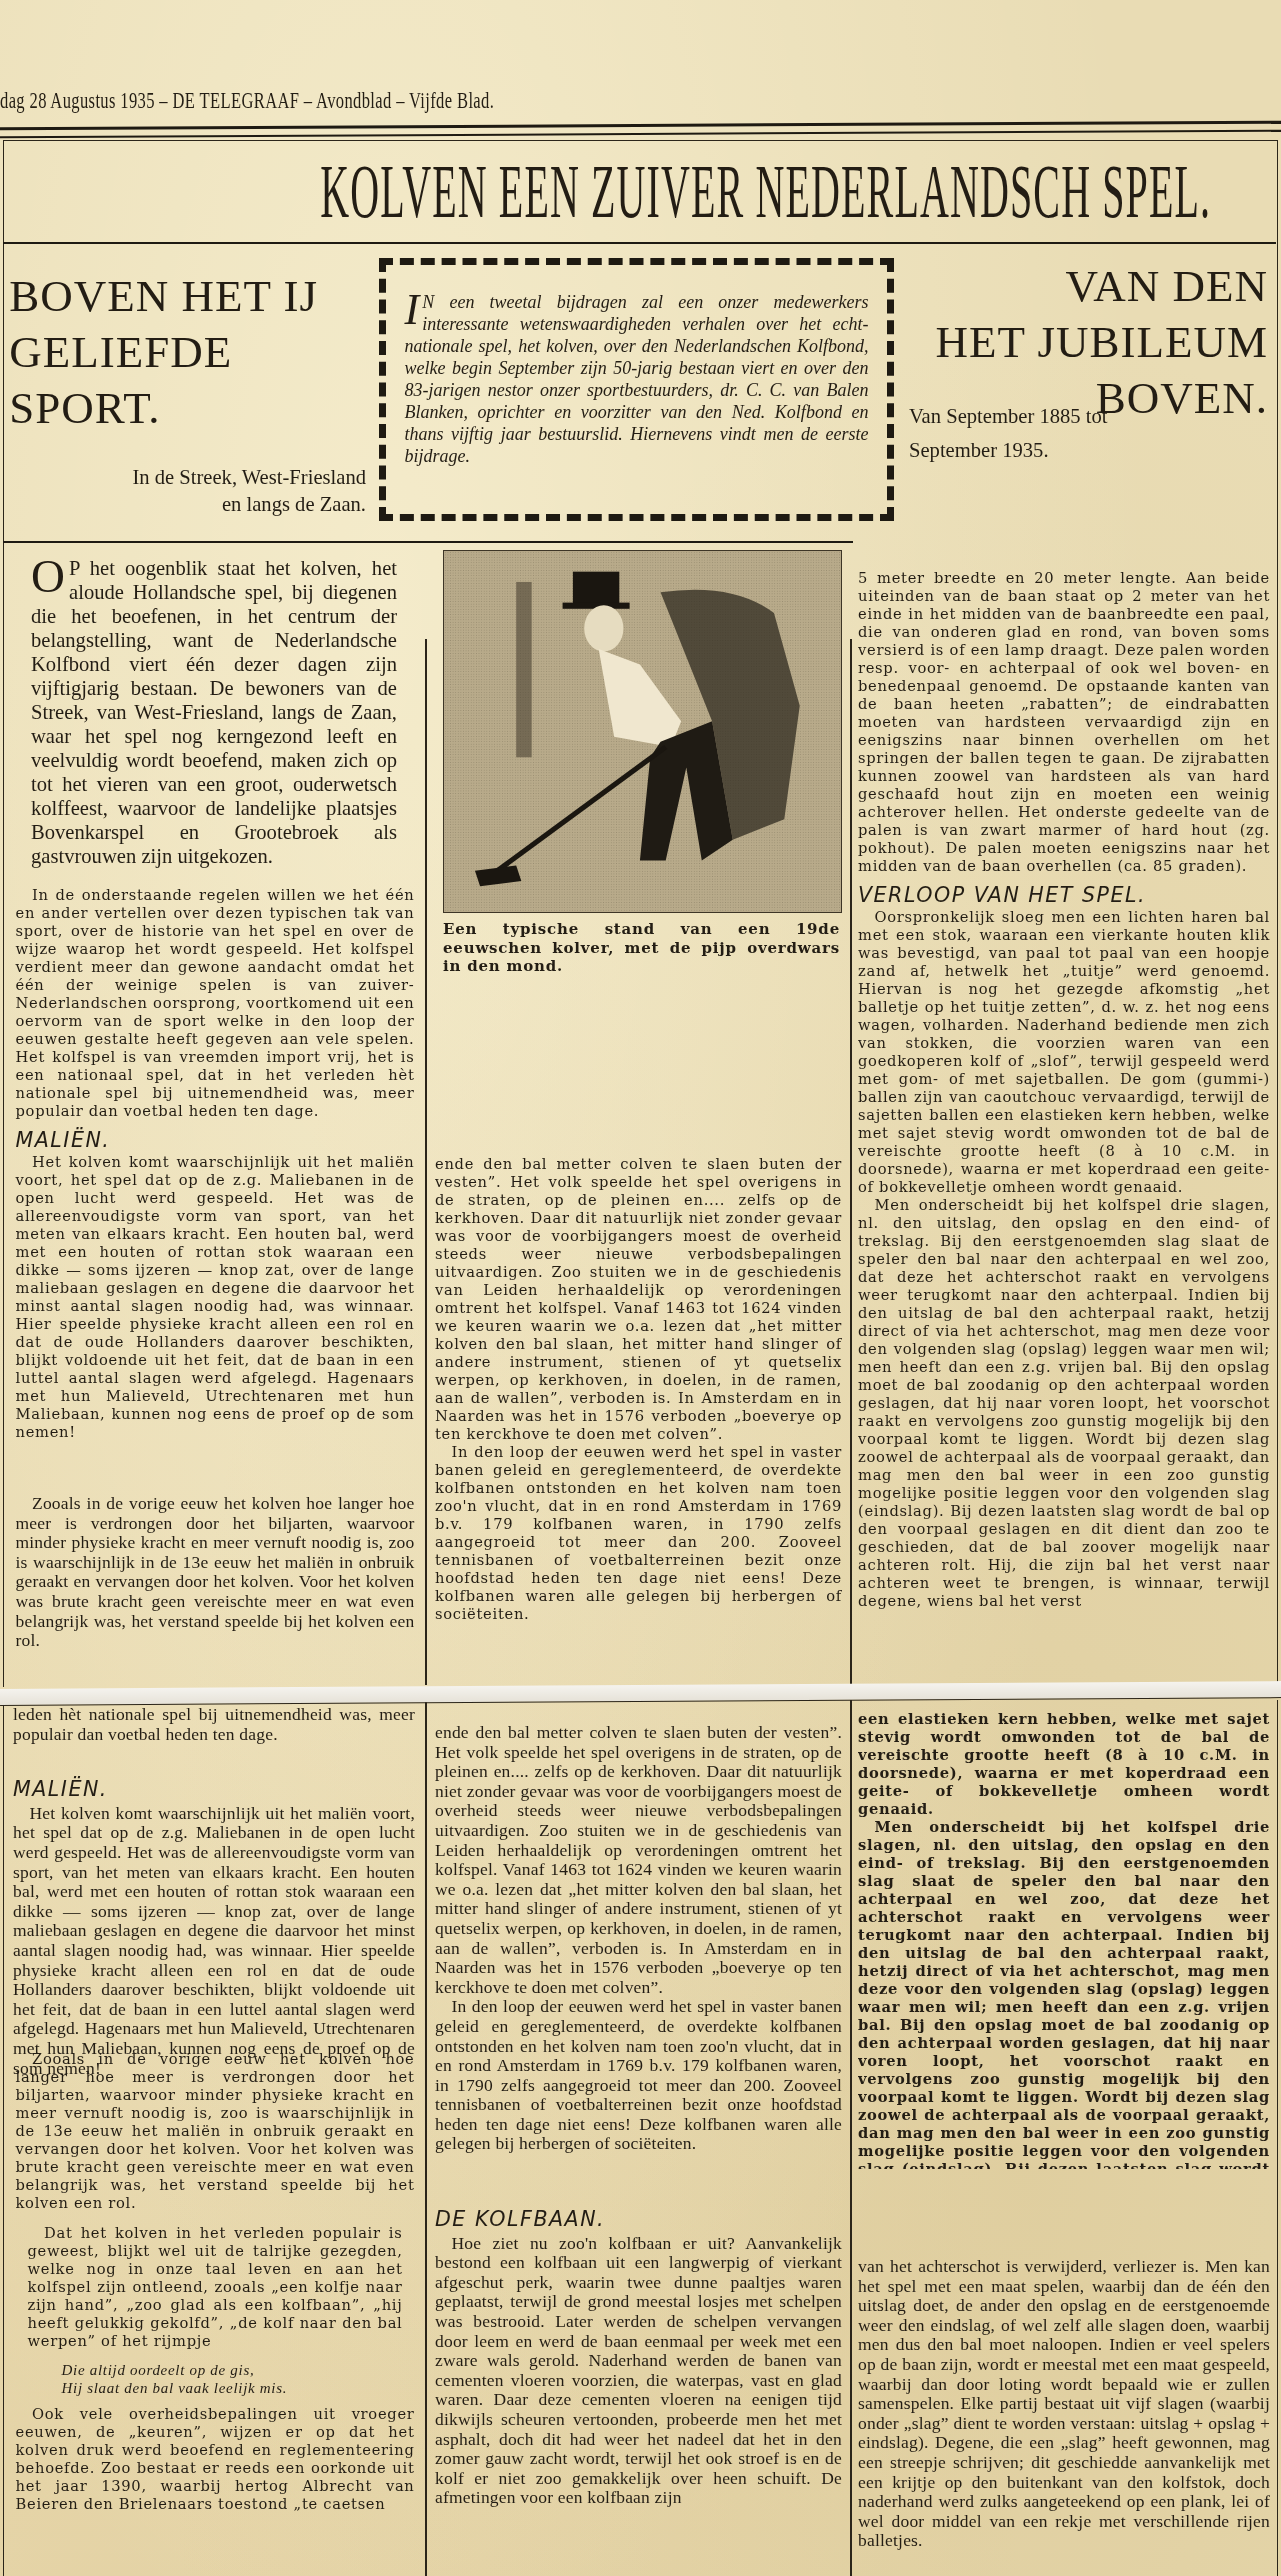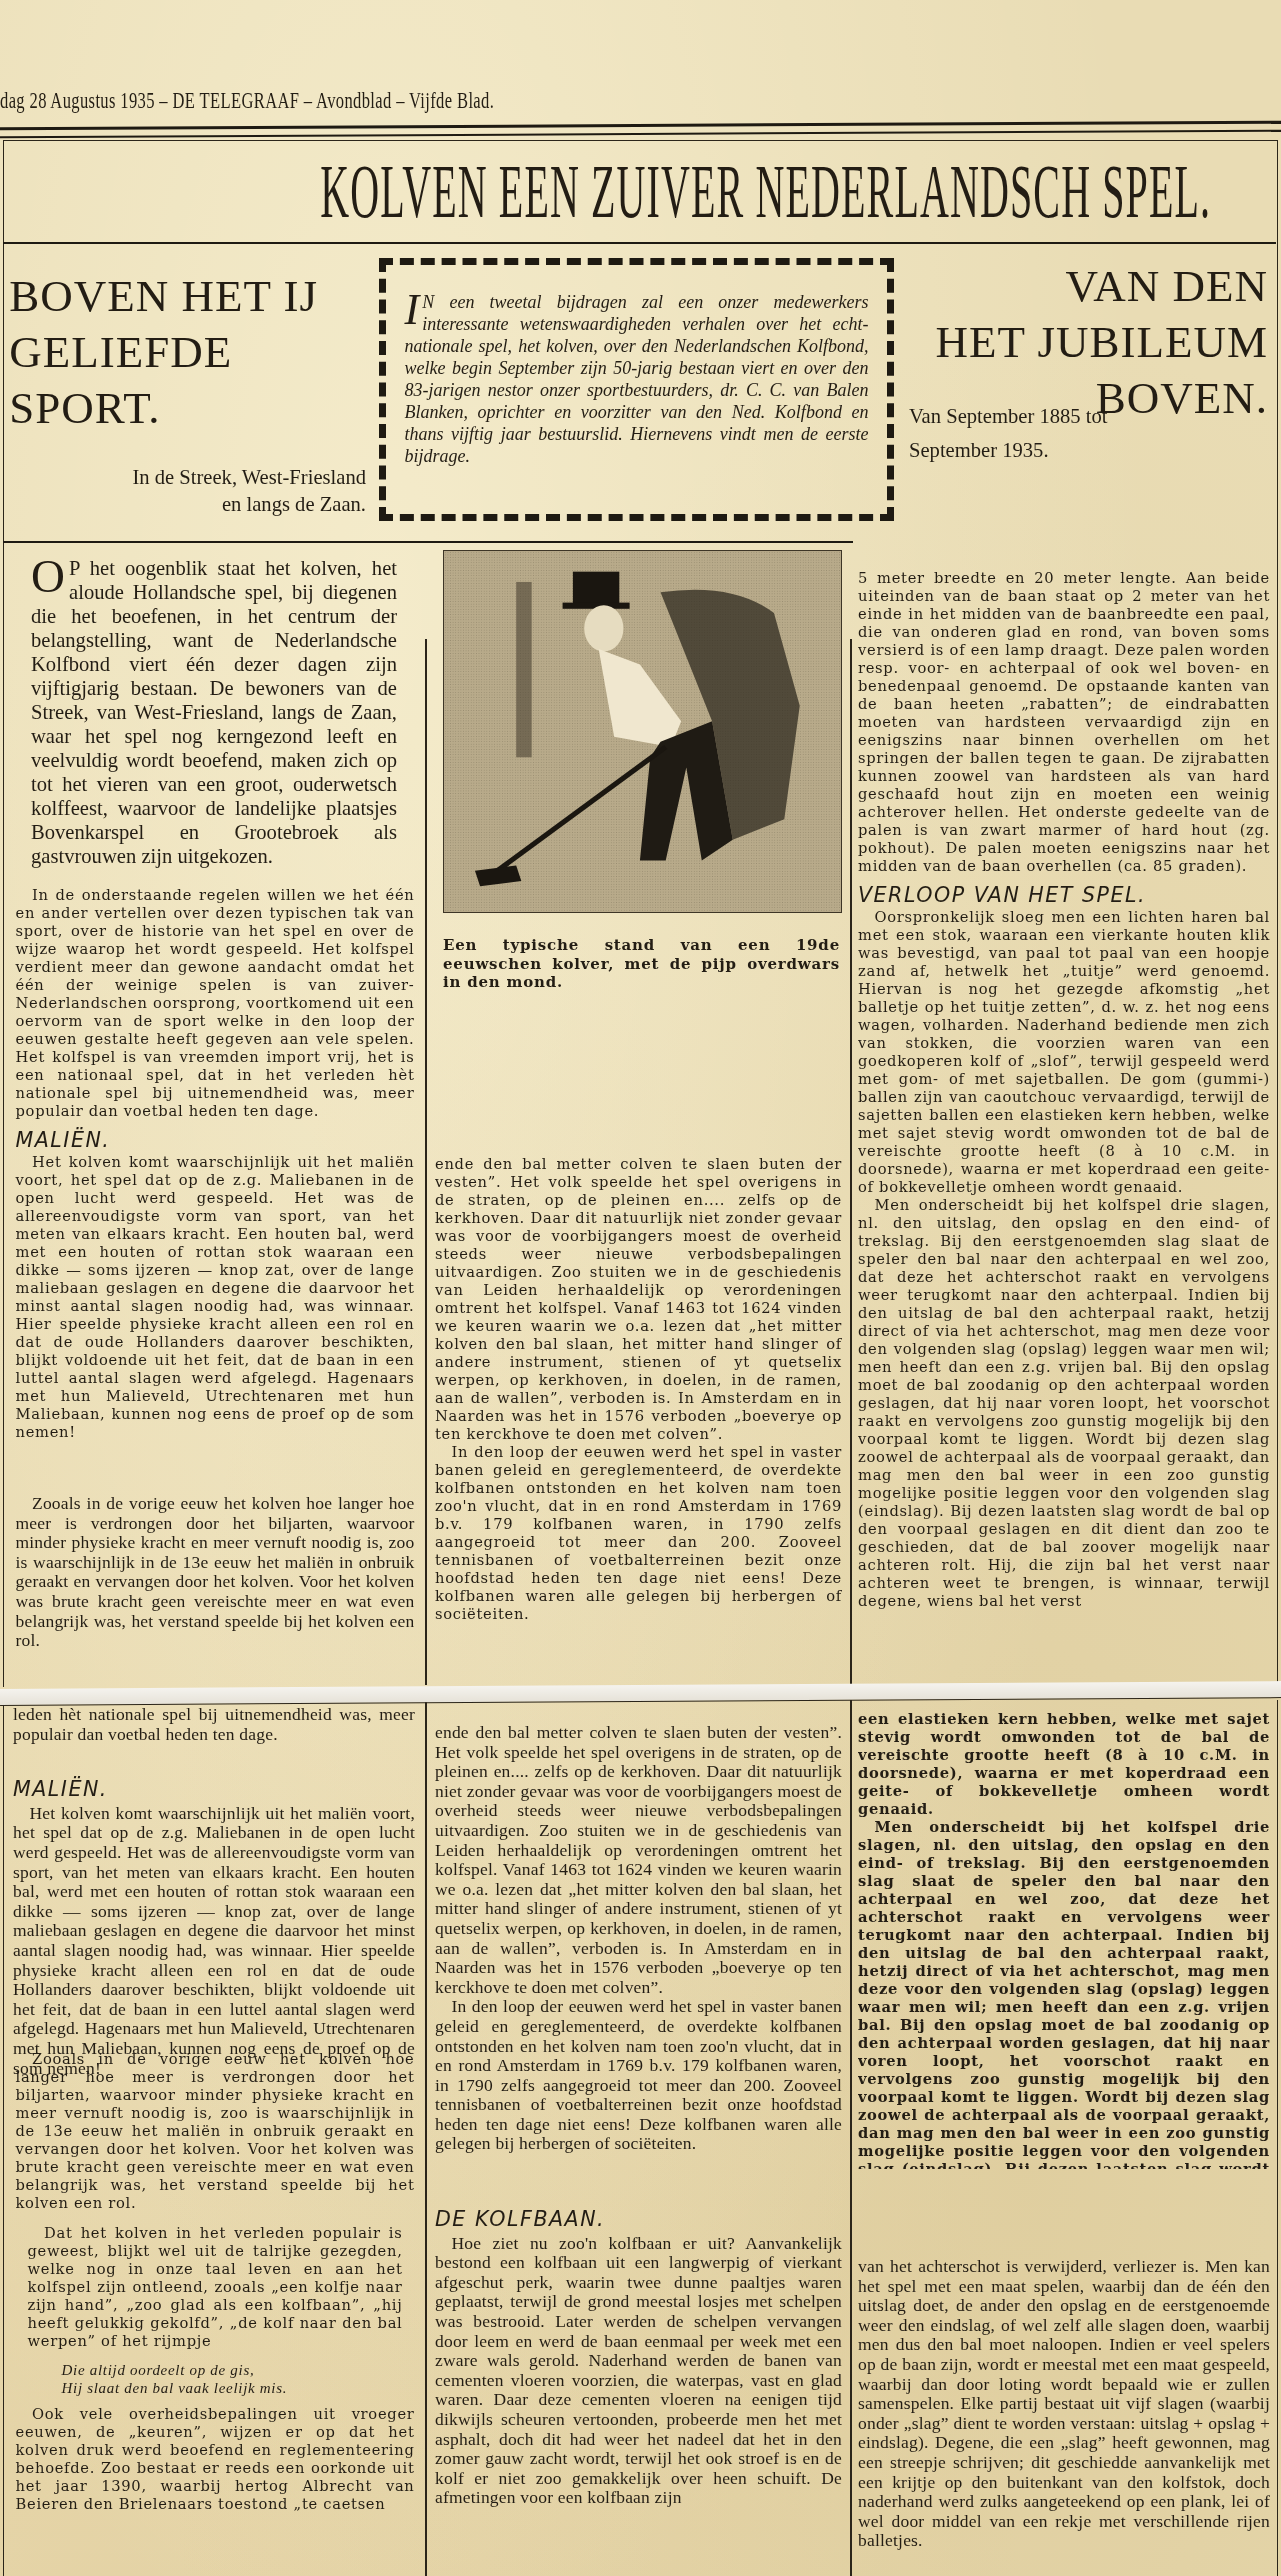--- a/index.html
+++ b/index.html
@@ -65,21 +65,21 @@
   }
   .poem { font-style: italic; font-family: Liberation Serif, serif; font-size: 15px; line-height: 17.5px; padding-left: 46px; margin: 8.2px 0; }
   .photo {
     background: #9d917a;
     background-image:
       radial-gradient(circle, rgba(30,25,18,0.55) 0.5px, rgba(0,0,0,0) 0.8px);
     background-size: 2.6px 2.6px;
     border: 1px solid #3d3526;
     overflow: hidden;
   }
-  .caption { font-family: "DejaVu Serif", serif; font-weight: bold; font-size: 15px; line-height: 18.5px; text-align: justify; letter-spacing: 0.8px; margin-top: 16px; }
+  .caption { font-family: "DejaVu Serif", serif; font-weight: bold; font-size: 15px; line-height: 18.5px; text-align: justify; letter-spacing: 0.8px; }
   .tear {
     left: 0; top: 1685px; width: 1282px; height: 15.5px;
     background: linear-gradient(#f5f3ee, #e6e2d8);
     border-bottom: 1.5px solid #2b251a;
     transform: rotate(-0.35deg);
   }
   .vline { background: #2b251a; width: 1.5px; }
 </style>
 </head>
 <body>

